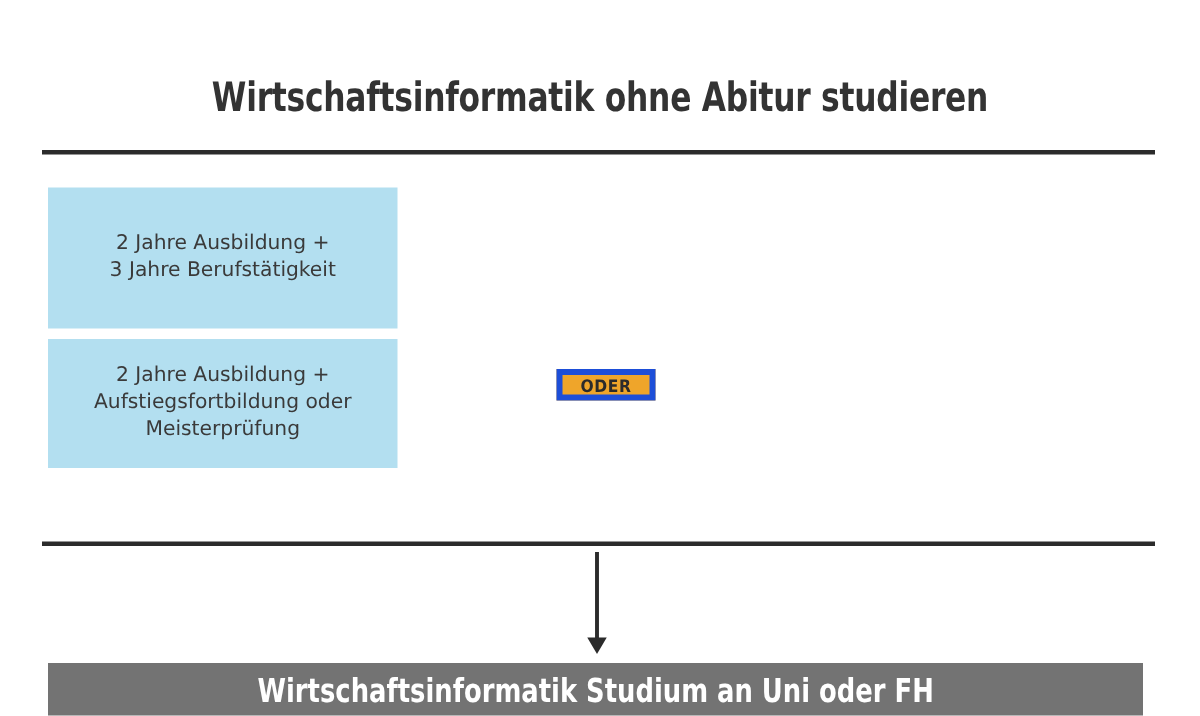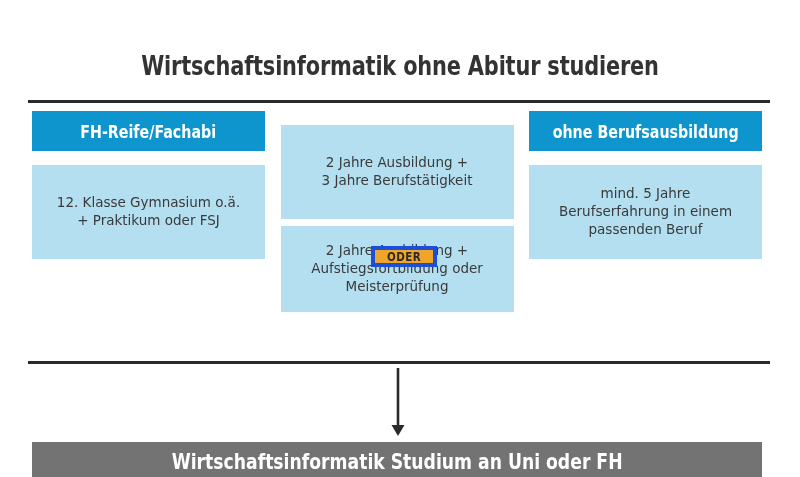--- a/index.html
+++ b/index.html
@@ -164,43 +164,30 @@
 <body>
 
 <div class="infographic">
 
   <div class="title">Wirtschaftsinformatik ohne Abitur studieren</div>
 
   <div class="rule rule-top"></div>
 
   <div class="columns">
 
-    <div class="column c1">
-      <div class="col-header">
-        <span>FH-Reife/Fachabi</span>
-      </div>
-      <div class="card card-a">12. Klasse Gymnasium o.ä.
-+ Praktikum oder FSJ</div>
-    </div>
 
     <div class="column c2">
       <div class="card card-a">2 Jahre Ausbildung +
 3 Jahre Berufstätigkeit</div>
       <div class="card card-b">2 Jahre Ausbildung +
 Aufstiegsfortbildung oder
 Meisterprüfung</div>
     </div>
 
     <div class="column c3">
-      <div class="col-header">
-        <span>ohne Berufsausbildung</span>
-      </div>
-      <div class="card card-a">mind. 5 Jahre
-Berufserfahrung in einem
-passenden Beruf</div>
     </div>
 
   </div>
 
   <div class="oder-badge">ODER</div>
 
   <div class="rule rule-bottom"></div>
 
   <svg class="arrow" viewBox="0 0 36 70" xmlns="http://www.w3.org/2000/svg">
     <line x1="18" y1="0" x2="18" y2="60" stroke="#2b2b2b" stroke-width="2.6"></line>

